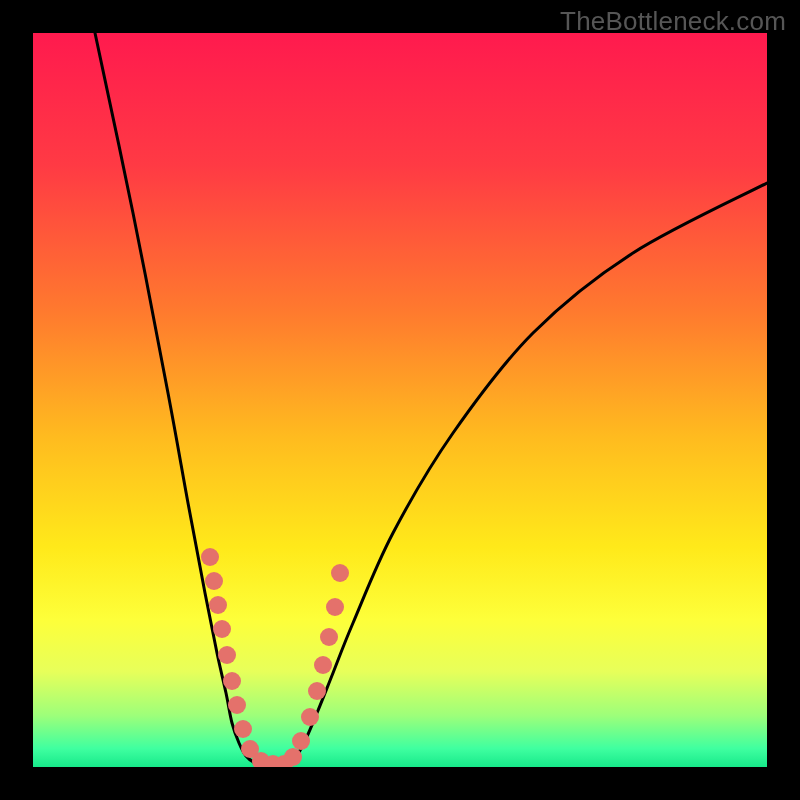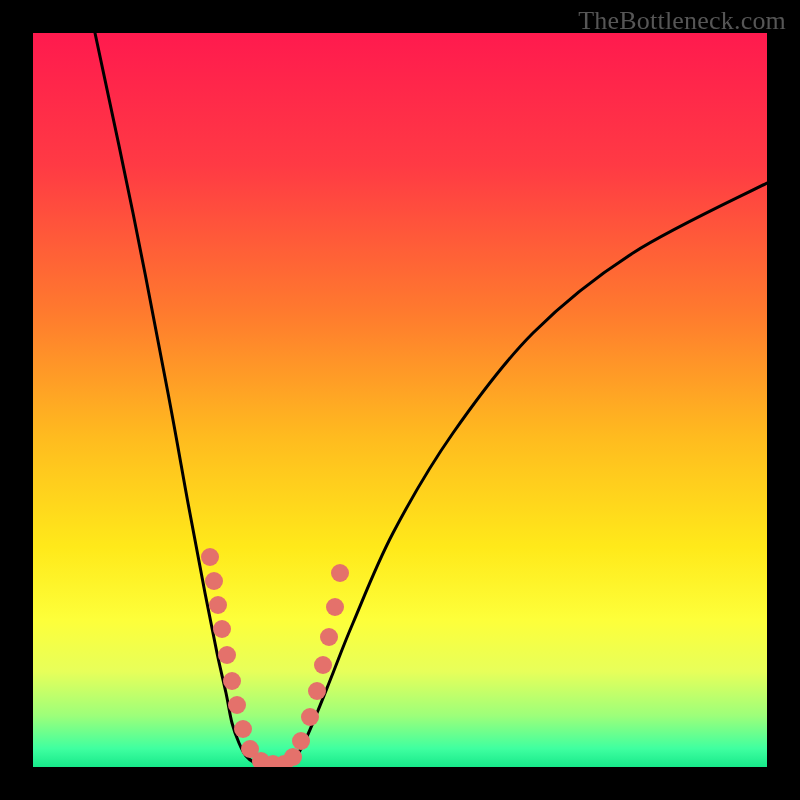--- a/index.html
+++ b/index.html
@@ -8,21 +8,20 @@
     width: 800px;
     height: 800px;
     overflow: hidden;
     background: #000;
     font-family: Arial, Helvetica, sans-serif;
   }
   .frame {
     position: absolute;
     inset: 0;
     background: #000;
-    font-family: Liberation Serif, serif;
   }
   .plot-area {
     position: absolute;
     left: 33px;
     top: 33px;
     width: 734px;
     height: 734px;
     overflow: hidden;
   }
   .gradient {

